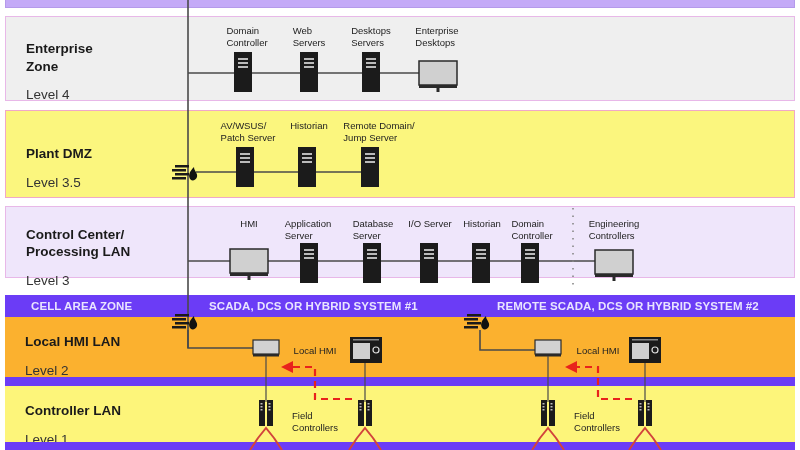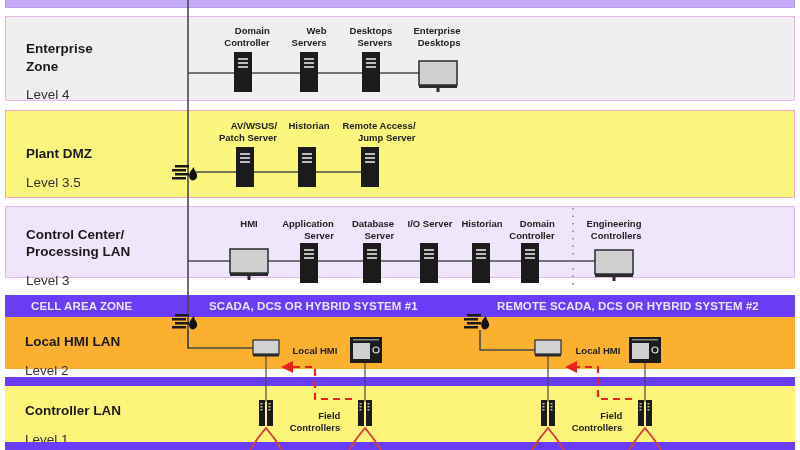--- a/index.html
+++ b/index.html
@@ -4,31 +4,31 @@
 <style>
   html, body { margin:0; padding:0; }
   body { width:800px; height:450px; position:relative; overflow:hidden; background:#ffffff; font-family:"Liberation Sans", sans-serif; }
   .band { position:absolute; left:5px; width:790px; box-sizing:border-box; }
   .top-band { left:5px; top:0; height:8px; background:#c4aaf7; border:1px solid #b59aea; border-top:none; }
   .zone { border:1.5px solid #e8b8e8; }
   .z4 { top:16px; height:85px; background:#efefef; }
   .z35 { top:110px; height:88px; background:#fbf67e; border-color:#f0a8c8; }
   .z3 { top:206px; height:72px; background:#efe6fb; }
   .cell-bar { top:295px; height:22px; background:#6b3cf6; border:none; }
-  .z2 { top:317px; height:52px; background:#fbb12f; border:none; }
+  .z2 { top:317px; height:68px; background:#fbb12f; border:none; }
   .sep-bar { top:377px; height:9px; background:#6b3cf6; border:none; }
   .z1 { top:386px; height:56px; background:#fdf57a; border:none; }
   .bottom-bar { top:442px; height:8px; background:#6b3cf6; border:none; }
 
   .zone-title { position:absolute; left:20px; font-size:13.5px; font-weight:bold; color:#1a1a1a; line-height:17px; }
   .zone-level { position:absolute; left:20px; font-size:13.5px; color:#333; line-height:17px;margin-top:11px; }
 
   .bar-label { position:absolute; color:#e9e4ff; font-size:11.5px; font-weight:bold; letter-spacing:0.1px; }
 
-  .dev-label { position:absolute; font-size:9.5px; font-weight:bold; color:#222; text-align:right; line-height:11.5px; white-space:nowrap; transform:translateX(-50%); }
+  .dev-label { position:absolute; font-size:9.5px; font-weight:normal; color:#222; text-align:left; line-height:11.5px; white-space:nowrap; transform:translateX(-50%); }
 
   svg.overlay { position:absolute; left:0; top:0; width:800px; height:450px; }
 </style>
 </head>
 <body>
 
 <div class="band top-band"></div>
 
 <div class="band zone z4">
   <div class="zone-title" style="top:23px">Enterprise</div>
@@ -160,21 +160,21 @@
   <path d="M637,438 L645,428 L653,438 M629,450 L637,438 M653,438 L661,450" stroke="#d2443c" stroke-width="2" fill="none"></path>
 </svg>
 
 <div class="dev-label" style="left:247px; top:25px"><span>Domain</span><br><span>Controller</span></div>
 <div class="dev-label" style="left:309px; top:25px"><span>Web</span><br><span>Servers</span></div>
 <div class="dev-label" style="left:371px; top:25px"><span>Desktops</span><br><span>Servers</span></div>
 <div class="dev-label" style="left:437px; top:25px"><span>Enterprise</span><br><span>Desktops</span></div>
 
 <div class="dev-label" style="left:248px; top:120px"><span>AV/WSUS/</span><br><span>Patch Server</span></div>
 <div class="dev-label" style="left:309px; top:120px">Historian</div>
-<div class="dev-label" style="left:379px; top:120px"><span>Remote Access/</span><br><span>Jump Server</span></div>
+<div class="dev-label" style="left:379px; top:120px"><span>Remote Domain/</span><br><span>Jump Server</span></div>
 
 <div class="dev-label" style="left:249px; top:218px">HMI</div>
 <div class="dev-label" style="left:308px; top:218px"><span>Application</span><br><span>Server</span></div>
 <div class="dev-label" style="left:373px; top:218px"><span>Database</span><br><span>Server</span></div>
 <div class="dev-label" style="left:430px; top:218px">I/O Server</div>
 <div class="dev-label" style="left:482px; top:218px">Historian</div>
 <div class="dev-label" style="left:532px; top:218px"><span>Domain</span><br><span>Controller</span></div>
 <div class="dev-label" style="left:614px; top:218px"><span>Engineering</span><br><span>Controllers</span></div>
 
 <div class="dev-label" style="left:315px; top:345px">Local HMI</div>

